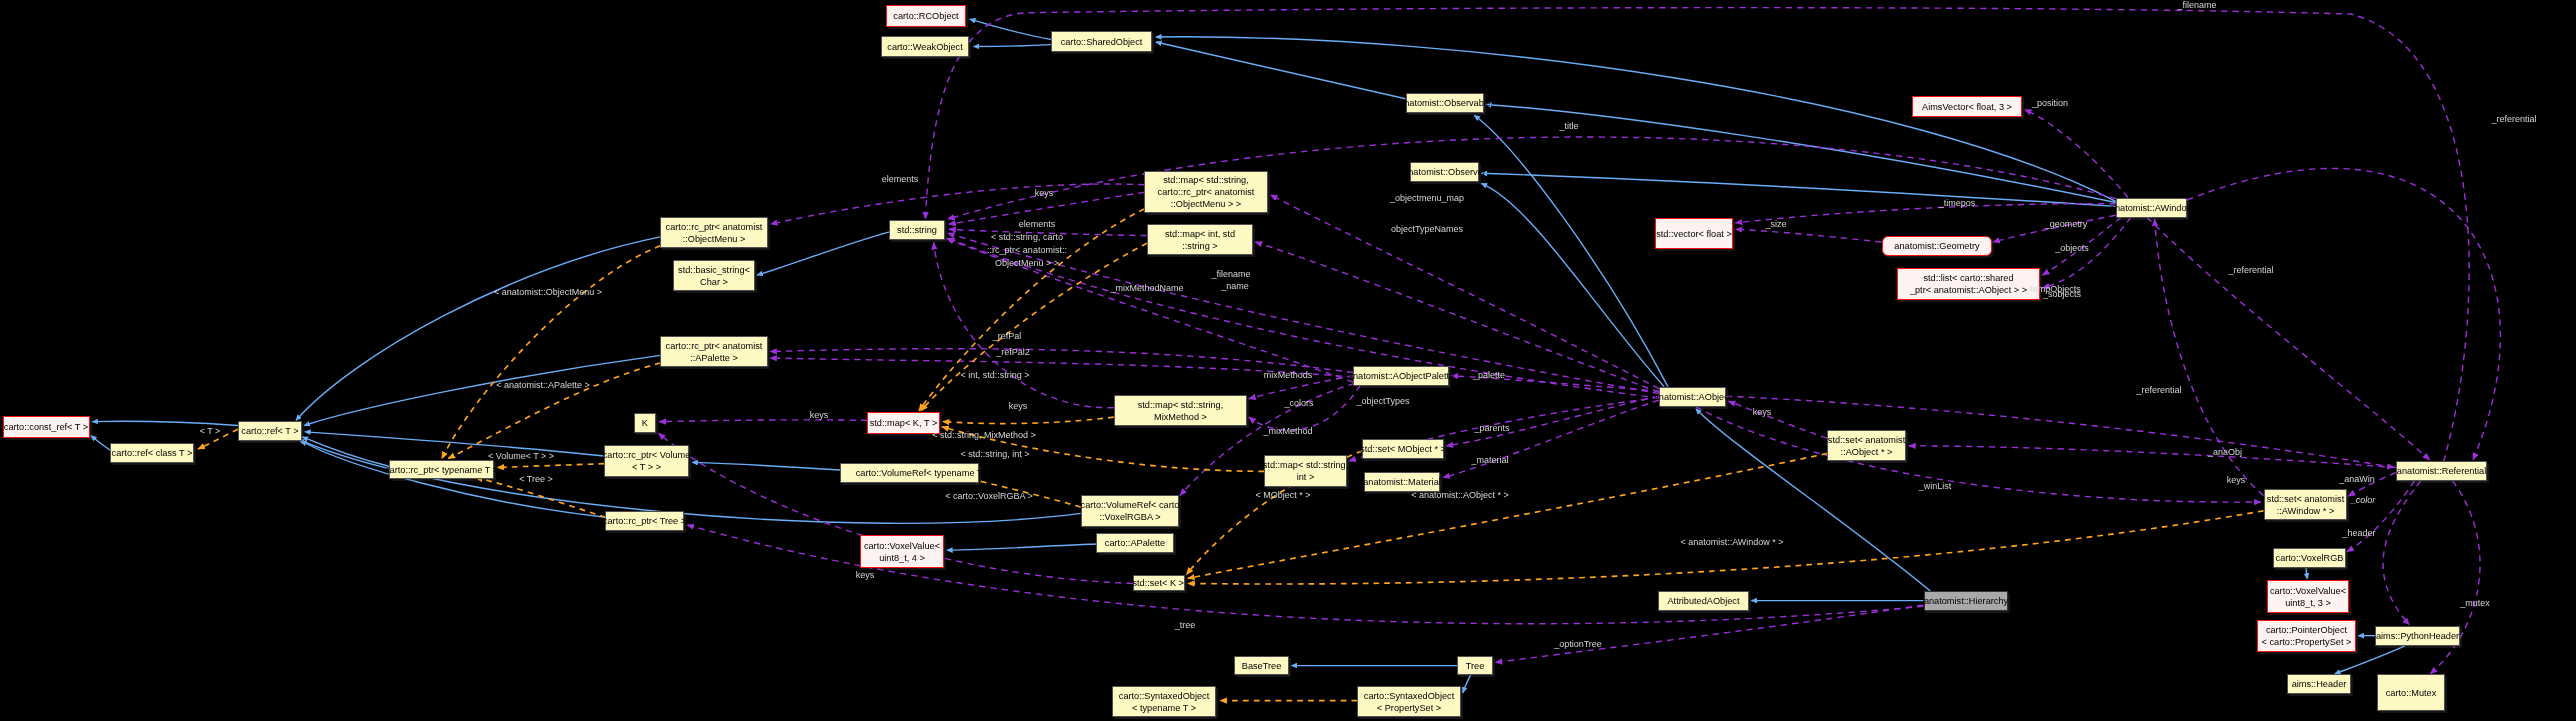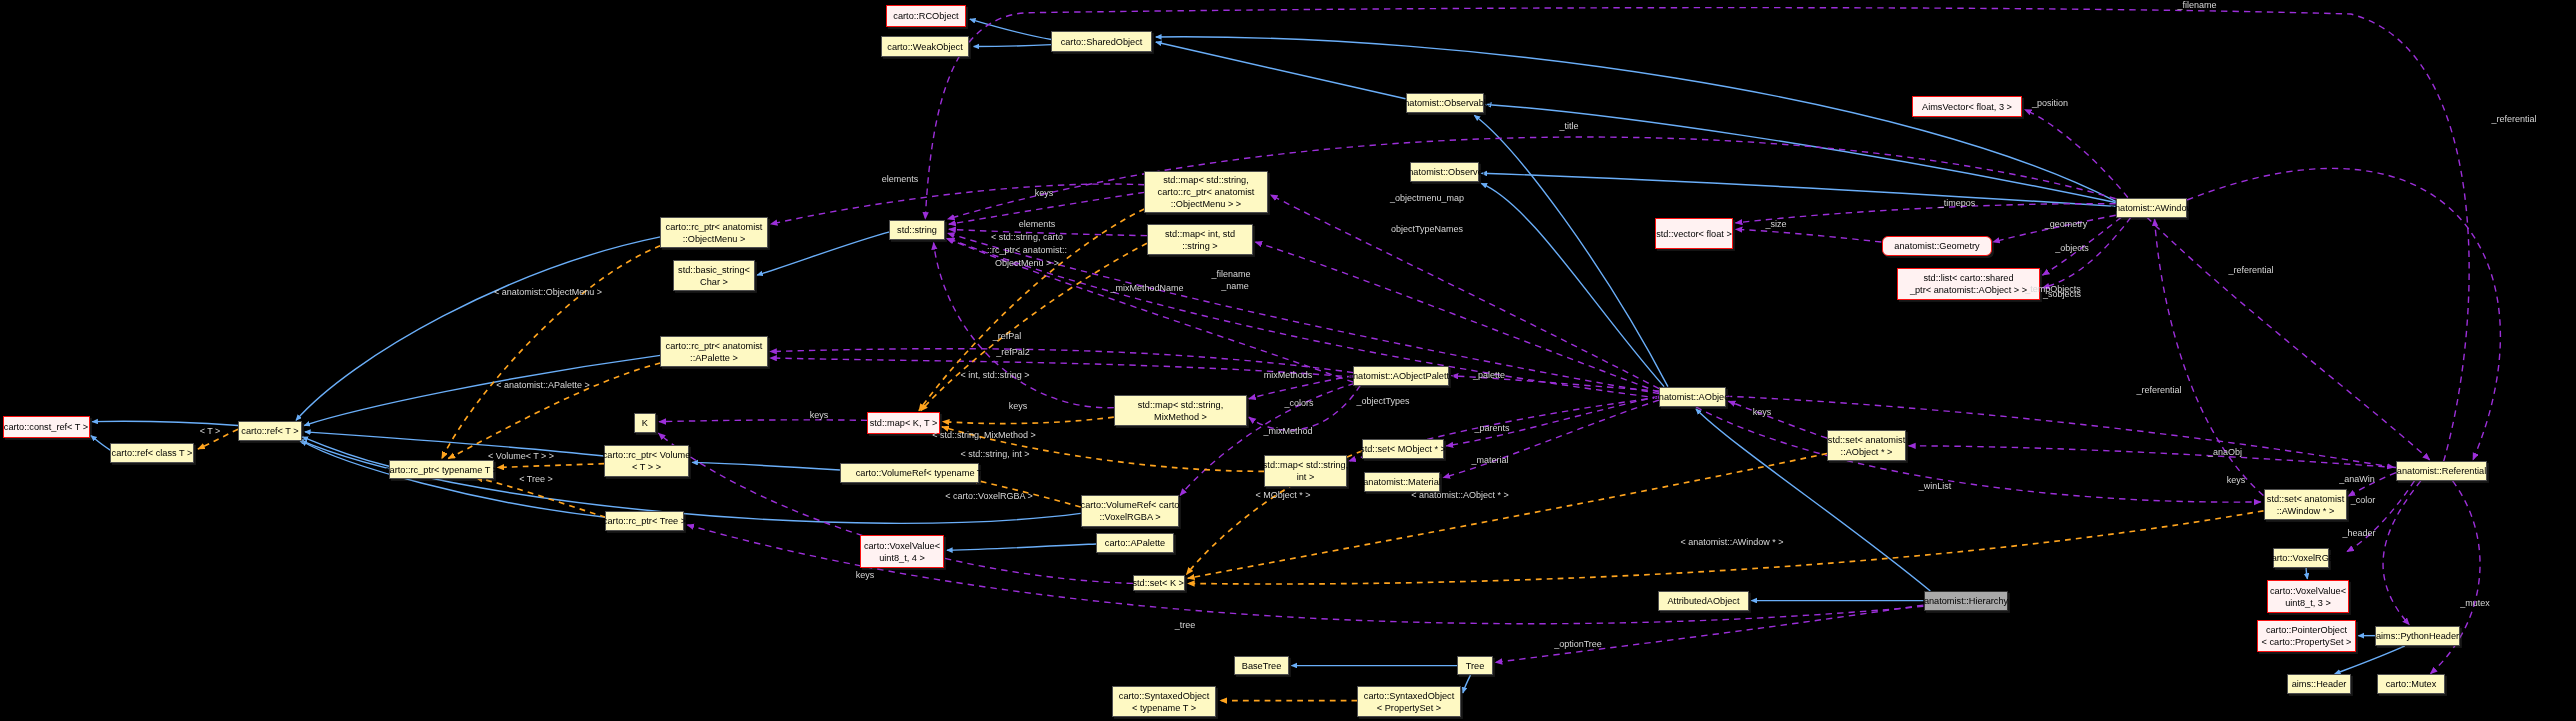--- a/index.html
+++ b/index.html
@@ -270,31 +270,31 @@
       <div class="node red" style="left: 2257px; top: 620px; width: 99px; height: 32px;">
         <span>carto::PointerObject</span>
         <span>&lt; carto::PropertySet &gt;</span>
       </div>
       <div class="node" style="left: 2375px; top: 626px; width: 85px; height: 20px;">
         <span>aims::PythonHeader</span>
       </div>
       <div class="node" style="left: 2287px; top: 674px; width: 64px; height: 20px;">
         <span>aims::Header</span>
       </div>
-      <div class="node" style="left: 2377px; top: 674px; width: 68px; height: 20px;">
+      <div class="node" style="left: 2377px; top: 674px; width: 68px; height: 37px;">
         <span>carto::Mutex</span>
       </div>
       <div class="node" style="left: 2396px; top: 461px; width: 91px; height: 20px;">
         <span>anatomist::Referential</span>
       </div>
       <div class="node" style="left: 2264px; top: 489px; width: 83px; height: 31px;">
         <span>std::set&lt; anatomist</span>
         <span>::AWindow * &gt;</span>
       </div>
-      <div class="node" style="left: 2273px; top: 548px; width: 56px; height: 20px;">
+      <div class="node" style="left: 2273px; top: 548px; width: 73px; height: 20px;">
         <span>carto::VoxelRGB</span>
       </div>
     </div>
   <div id="labels">
       <div class="edge-label" style="left: 2197px; top: 5.1px;">_filename</div>
       <div class="edge-label" style="left: 2050px; top: 103px;">_position</div>
       <div class="edge-label" style="left: 1569px; top: 126px;">_title</div>
       <div class="edge-label" style="left: 1957px; top: 203px;">_timepos</div>
       <div class="edge-label" style="left: 2066px; top: 224px;">_geometry</div>
       <div class="edge-label" style="left: 2072px; top: 248px;">_objects</div>
@@ -336,21 +336,21 @@
       <div class="edge-label" style="left: 1492px; top: 428px;">_parents</div>
       <div class="edge-label" style="left: 1490px; top: 460px;">_material</div>
       <div class="edge-label" style="left: 1283px; top: 495px;">&lt; MObject * &gt;</div>
       <div class="edge-label" style="left: 1460px; top: 495px;">&lt; anatomist::AObject * &gt;</div>
       <div class="edge-label" style="left: 1732px; top: 542px;">&lt; anatomist::AWindow * &gt;</div>
       <div class="edge-label" style="left: 1762px; top: 412px;">keys</div>
       <div class="edge-label" style="left: 1935px; top: 486px;">_winList</div>
       <div class="edge-label" style="left: 2225px; top: 452px;">_anaObj</div>
       <div class="edge-label" style="left: 2236px; top: 480px;">keys</div>
       <div class="edge-label" style="left: 2357px; top: 479px;">_anaWin</div>
-      <div class="edge-label" style="left: 2363px; top: 500px;">_color</div>
+      <div class="edge-label" style="left: 2363px; top: 500px; font-style: italic;">_color</div>
       <div class="edge-label" style="left: 2359px; top: 533px;">_header</div>
       <div class="edge-label" style="left: 2475px; top: 603px;">_mutex</div>
       <div class="edge-label" style="left: 1185px; top: 625px;">_tree</div>
       <div class="edge-label" style="left: 1578px; top: 644px;">_optionTree</div>
       <div class="edge-label" style="left: 865px; top: 575px;">keys</div>
     </div>
 </div>
 
 
 </body></html>

